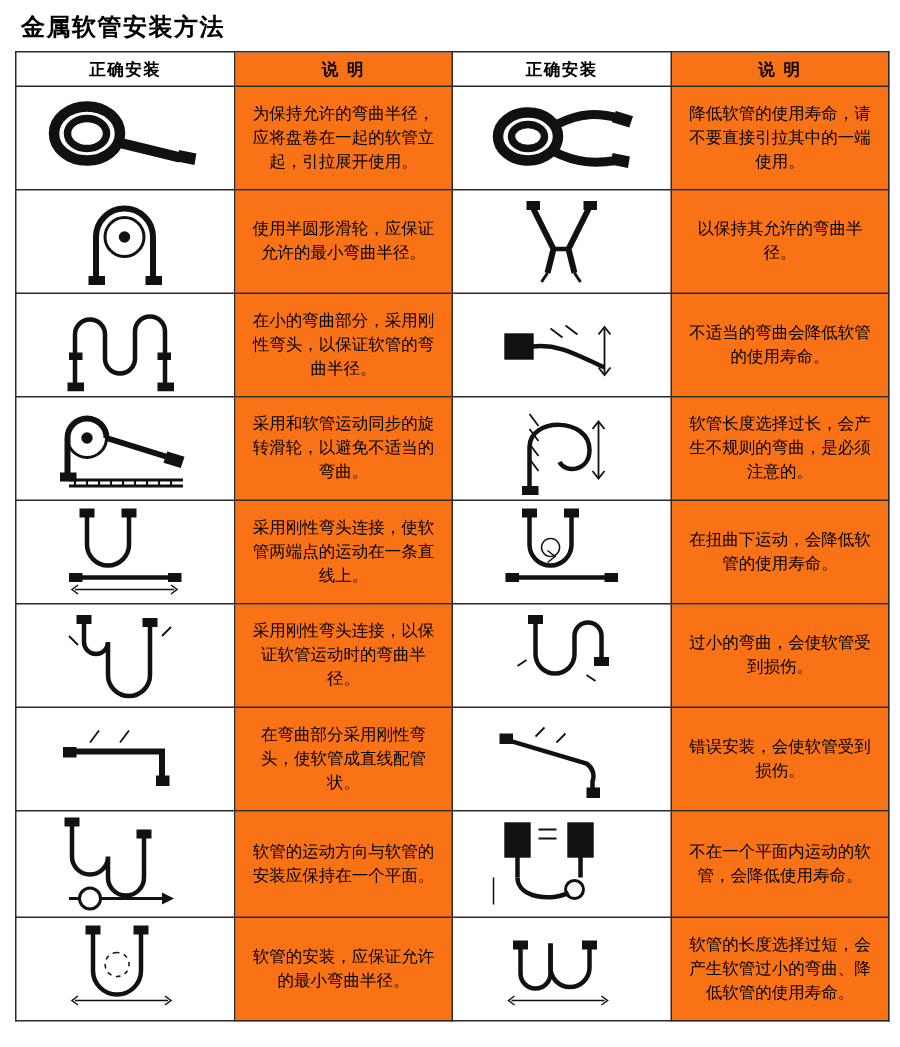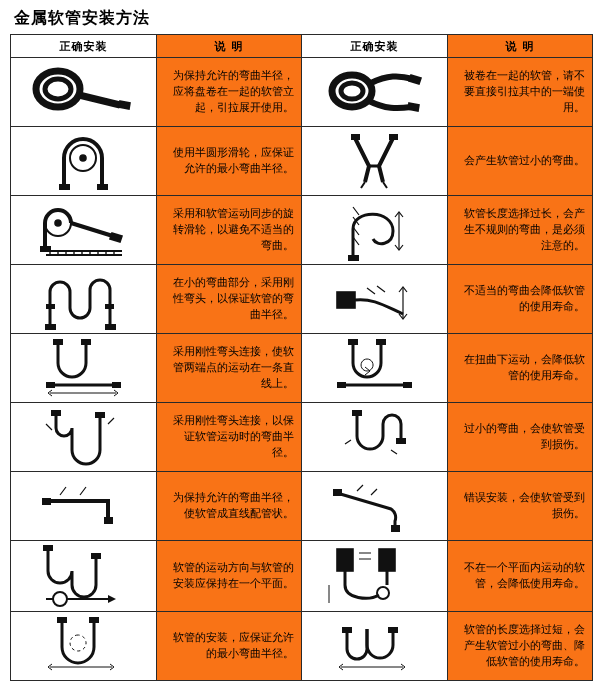--- a/index.html
+++ b/index.html
@@ -54,21 +54,21 @@
   }
   .col-txt {
     width: 144px;
     background: #f97316;
   }
   .desc {
     font-size: 11px;
     line-height: 16px;
     color: #000;
     padding: 5px 7px;
-    text-align: right;
+    text-align: center;
   }
   .imgcell {
     height: 68px;
     text-align: center;
   }
   .imgcell svg {
     display: block;
     margin: 0 auto;
   }
 </style>
@@ -110,21 +110,21 @@
               <ellipse cx="45" cy="30" rx="20" ry="16" stroke-width="7"></ellipse>
               <ellipse cx="45" cy="30" rx="11" ry="8" stroke-width="5"></ellipse>
               <path d="M64 22 C80 14, 92 14, 106 18" stroke-width="6"></path>
               <path d="M104 14 l10 3 l-2 6 l-10 -3 z" fill="#111"></path>
               <path d="M62 40 C78 48, 90 48, 104 46" stroke-width="6"></path>
               <path d="M102 42 l10 2 l-1 6 l-10 -2 z" fill="#111"></path>
             </g>
           </svg>
         </td>
         <td class="col-txt">
-          <div class="desc">被卷在一起的软管，请不要直接引拉其中的一端使用。</div>
+          <div class="desc">降低软管的使用寿命，请不要直接引拉其中的一端使用。</div>
         </td>
       </tr>
 
       <tr>
         <td class="col-img imgcell">
           <svg width="135" height="62" viewBox="0 0 135 62">
             <g fill="none" stroke="#111" stroke-width="1.6">
               <path d="M48 56 L48 28 A19 19 0 0 1 86 28 L86 56" stroke-width="4"></path>
               <circle cx="67" cy="28" r="13" stroke-width="2"></circle>
               <circle cx="67" cy="28" r="3" fill="#111"></circle>
@@ -142,21 +142,52 @@
               <path d="M48 8 L62 36 L58 52" stroke-width="4"></path>
               <path d="M86 8 L72 36 L76 52" stroke-width="4"></path>
               <path d="M62 36 L72 36" stroke-width="3"></path>
               <rect x="44" y="4" width="9" height="6" fill="#111" stroke="none"></rect>
               <rect x="82" y="4" width="9" height="6" fill="#111" stroke="none"></rect>
               <path d="M58 52 l-4 6 M76 52 l4 6" stroke-width="2"></path>
             </g>
           </svg>
         </td>
         <td class="col-txt">
-          <div class="desc">会产生软管过小的弯曲。</div>
+          <div class="desc">以保持其允许的弯曲半径。</div>
+        </td>
+      </tr>
+
+      <tr>
+        <td class="col-img imgcell">
+          <svg width="135" height="62" viewBox="0 0 135 62">
+            <g fill="none" stroke="#111" stroke-width="1.6">
+              <path d="M34 58 L34 24 A10 10 0 0 1 54 24 L54 40 A10 10 0 0 0 74 40 L74 22 A10 10 0 0 1 94 22 L94 58" stroke-width="3"></path>
+              <rect x="29" y="56" width="11" height="6" fill="#111" stroke="none"></rect>
+              <rect x="89" y="56" width="11" height="6" fill="#111" stroke="none"></rect>
+              <rect x="30" y="36" width="9" height="5" fill="#111" stroke="none"></rect>
+              <rect x="89" y="36" width="9" height="5" fill="#111" stroke="none"></rect>
+            </g>
+          </svg>
+        </td>
+        <td class="col-txt">
+          <div class="desc">在小的弯曲部分，采用刚性弯头，以保证软管的弯曲半径。</div>
+        </td>
+        <td class="col-img imgcell">
+          <svg width="135" height="62" viewBox="0 0 135 62">
+            <g fill="none" stroke="#111" stroke-width="1.6">
+              <rect x="30" y="24" width="18" height="16" fill="#111" stroke="#111"></rect>
+              <path d="M48 32 C66 30, 78 38, 96 46" stroke-width="3"></path>
+              <path d="M96 20 L96 50" stroke-width="1.2"></path>
+              <path d="M92 24 l4 -5 l4 5 M92 46 l4 5 l4 -5" stroke-width="1.2"></path>
+              <path d="M60 20 l8 6 M70 18 l8 6" stroke-width="1.2"></path>
+            </g>
+          </svg>
+        </td>
+        <td class="col-txt">
+          <div class="desc">不适当的弯曲会降低软管的使用寿命。</div>
         </td>
       </tr>
 
       <tr>
         <td class="col-img imgcell">
           <svg width="135" height="62" viewBox="0 0 135 62">
             <g fill="none" stroke="#111" stroke-width="1.6">
               <circle cx="42" cy="24" r="13" stroke-width="2"></circle>
               <circle cx="42" cy="24" r="3" fill="#111"></circle>
               <path d="M29 24 A13 13 0 0 1 55 24" stroke-width="4"></path>
@@ -186,51 +217,20 @@
         </td>
         <td class="col-txt">
           <div class="desc">软管长度选择过长，会产生不规则的弯曲，是必须注意的。</div>
         </td>
       </tr>
 
       <tr>
         <td class="col-img imgcell">
           <svg width="135" height="62" viewBox="0 0 135 62">
             <g fill="none" stroke="#111" stroke-width="1.6">
-              <path d="M34 58 L34 24 A10 10 0 0 1 54 24 L54 40 A10 10 0 0 0 74 40 L74 22 A10 10 0 0 1 94 22 L94 58" stroke-width="3"></path>
-              <rect x="29" y="56" width="11" height="6" fill="#111" stroke="none"></rect>
-              <rect x="89" y="56" width="11" height="6" fill="#111" stroke="none"></rect>
-              <rect x="30" y="36" width="9" height="5" fill="#111" stroke="none"></rect>
-              <rect x="89" y="36" width="9" height="5" fill="#111" stroke="none"></rect>
-            </g>
-          </svg>
-        </td>
-        <td class="col-txt">
-          <div class="desc">在小的弯曲部分，采用刚性弯头，以保证软管的弯曲半径。</div>
-        </td>
-        <td class="col-img imgcell">
-          <svg width="135" height="62" viewBox="0 0 135 62">
-            <g fill="none" stroke="#111" stroke-width="1.6">
-              <rect x="30" y="24" width="18" height="16" fill="#111" stroke="#111"></rect>
-              <path d="M48 32 C66 30, 78 38, 96 46" stroke-width="3"></path>
-              <path d="M96 20 L96 50" stroke-width="1.2"></path>
-              <path d="M92 24 l4 -5 l4 5 M92 46 l4 5 l4 -5" stroke-width="1.2"></path>
-              <path d="M60 20 l8 6 M70 18 l8 6" stroke-width="1.2"></path>
-            </g>
-          </svg>
-        </td>
-        <td class="col-txt">
-          <div class="desc">不适当的弯曲会降低软管的使用寿命。</div>
-        </td>
-      </tr>
-
-      <tr>
-        <td class="col-img imgcell">
-          <svg width="135" height="62" viewBox="0 0 135 62">
-            <g fill="none" stroke="#111" stroke-width="1.6">
               <path d="M42 4 L42 26 A14 14 0 0 0 70 26 L70 4" stroke-width="3"></path>
               <rect x="37" y="2" width="10" height="6" fill="#111" stroke="none"></rect>
               <rect x="65" y="2" width="10" height="6" fill="#111" stroke="none"></rect>
               <path d="M34 48 L100 48" stroke-width="3"></path>
               <rect x="30" y="45" width="9" height="6" fill="#111" stroke="none"></rect>
               <rect x="96" y="45" width="9" height="6" fill="#111" stroke="none"></rect>
               <path d="M34 56 L100 56" stroke-width="1"></path>
               <path d="M36 53 l-4 3 l4 3 M98 53 l4 3 l-4 3" stroke-width="1"></path>
             </g>
           </svg>
@@ -291,21 +291,21 @@
           <svg width="135" height="62" viewBox="0 0 135 62">
             <g fill="none" stroke="#111" stroke-width="1.6">
               <path d="M30 26 L92 26 L92 44" stroke-width="4"></path>
               <rect x="26" y="23" width="9" height="7" fill="#111" stroke="none"></rect>
               <rect x="88" y="42" width="9" height="7" fill="#111" stroke="none"></rect>
               <path d="M44 20 l6 -8 M64 20 l6 -8" stroke-width="1.2"></path>
             </g>
           </svg>
         </td>
         <td class="col-txt">
-          <div class="desc">为保持允许的弯曲半径，使软管成直线配管状。</div>
+          <div class="desc">在弯曲部分采用刚性弯头，使软管成直线配管状。</div>
         </td>
         <td class="col-img imgcell">
           <svg width="135" height="62" viewBox="0 0 135 62">
             <g fill="none" stroke="#111" stroke-width="1.6">
               <path d="M30 18 L84 34 A10 10 0 0 1 88 46 L88 52" stroke-width="3"></path>
               <rect x="26" y="14" width="9" height="7" fill="#111" stroke="none"></rect>
               <rect x="84" y="50" width="9" height="7" fill="#111" stroke="none"></rect>
               <path d="M50 16 l6 -6 M64 20 l6 -6" stroke-width="1.2"></path>
             </g>
           </svg>

